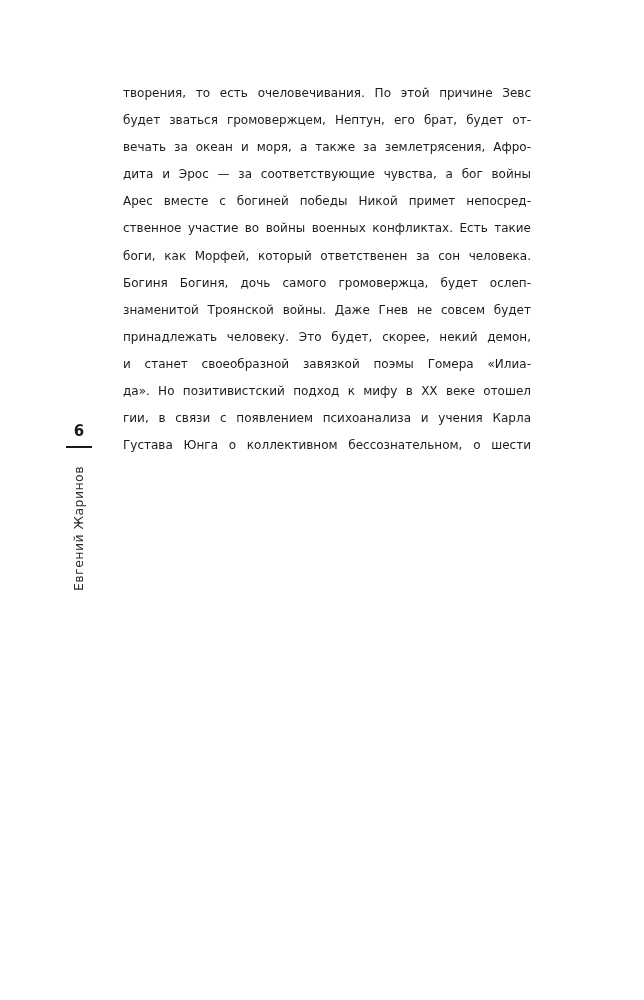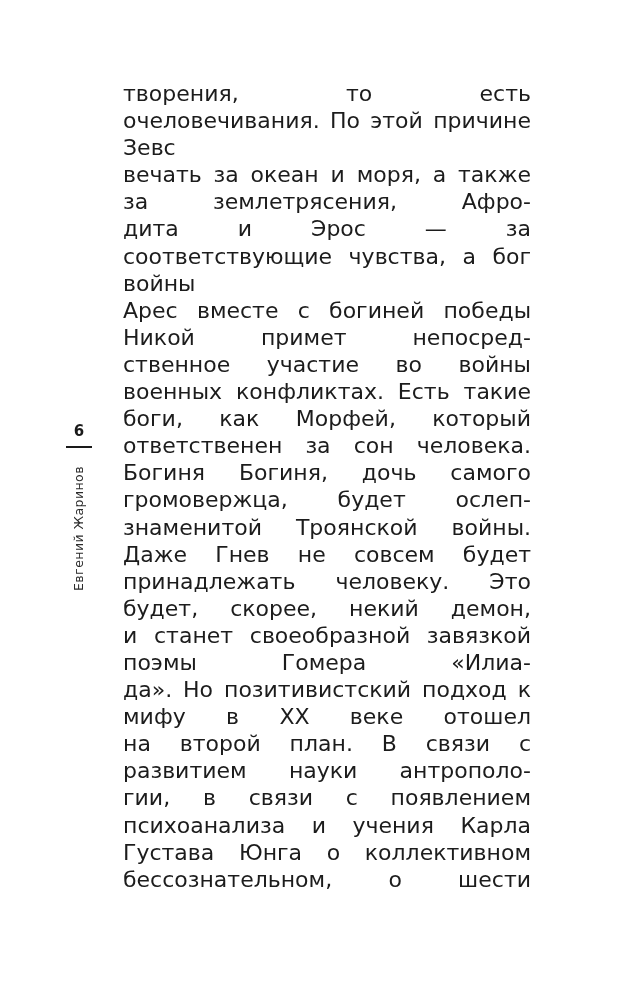--- a/index.html
+++ b/index.html
@@ -53,21 +53,21 @@
   
   .text-column {
     position: absolute;
     left: 123px;
     top: 80px;
     width: 408px;
   }
   .para {
     margin: 0;
     color: #1c1c1c;
-    font-size: 22px;
+    font-size: 12px;
     line-height: 27.1px;
     text-align: justify;
     text-align-last: left;
     hyphens: manual;
     word-spacing: 0px;
   }
   
   .line {
     display: block;
     white-space: pre-wrap;
@@ -84,29 +84,29 @@
 
   <div class="margin-block">
     <div class="folio">6</div>
     <div class="folio-rule"></div>
     <div class="running-author">Евгений Жаринов</div>
   </div>
 
   <div class="text-column">
       <p class="para">
         <span class="line just">творения, то есть очеловечивания. По этой причине Зевс</span>
+        <span class="line just">будет зваться громовержцем, Нептун, его брат, будет от-</span>
         <span class="line just">вечать за океан и моря, а также за землетрясения, Афро-</span>
         <span class="line just">дита и Эрос — за соответствующие чувства, а бог войны</span>
         <span class="line just">Арес вместе с богиней победы Никой примет непосред-</span>
         <span class="line just">ственное участие во войны военных конфликтах. Есть такие</span>
         <span class="line just">боги, как Морфей, который ответственен за сон человека.</span>
         <span class="line just">Богиня Богиня, дочь самого громовержца, будет ослеп-</span>
         <span class="line just">знаменитой Троянской войны. Даже Гнев не совсем будет</span>
         <span class="line just">принадлежать человеку. Это будет, скорее, некий демон,</span>
         <span class="line just">и станет своеобразной завязкой поэмы Гомера «Илиа-</span>
         <span class="line just">да». Но позитивистский подход к мифу в XX веке отошел</span>
-        <span class="line just">на второй план. В связи с развитием науки антрополо-</span>
         <span class="line just">гии, в связи с появлением психоанализа и учения Карла</span>
         <span class="line just">Густава Юнга о коллективном бессознательном, о шести</span>
       </p>
     </div>
 
 </div>
 
 </body></html>

